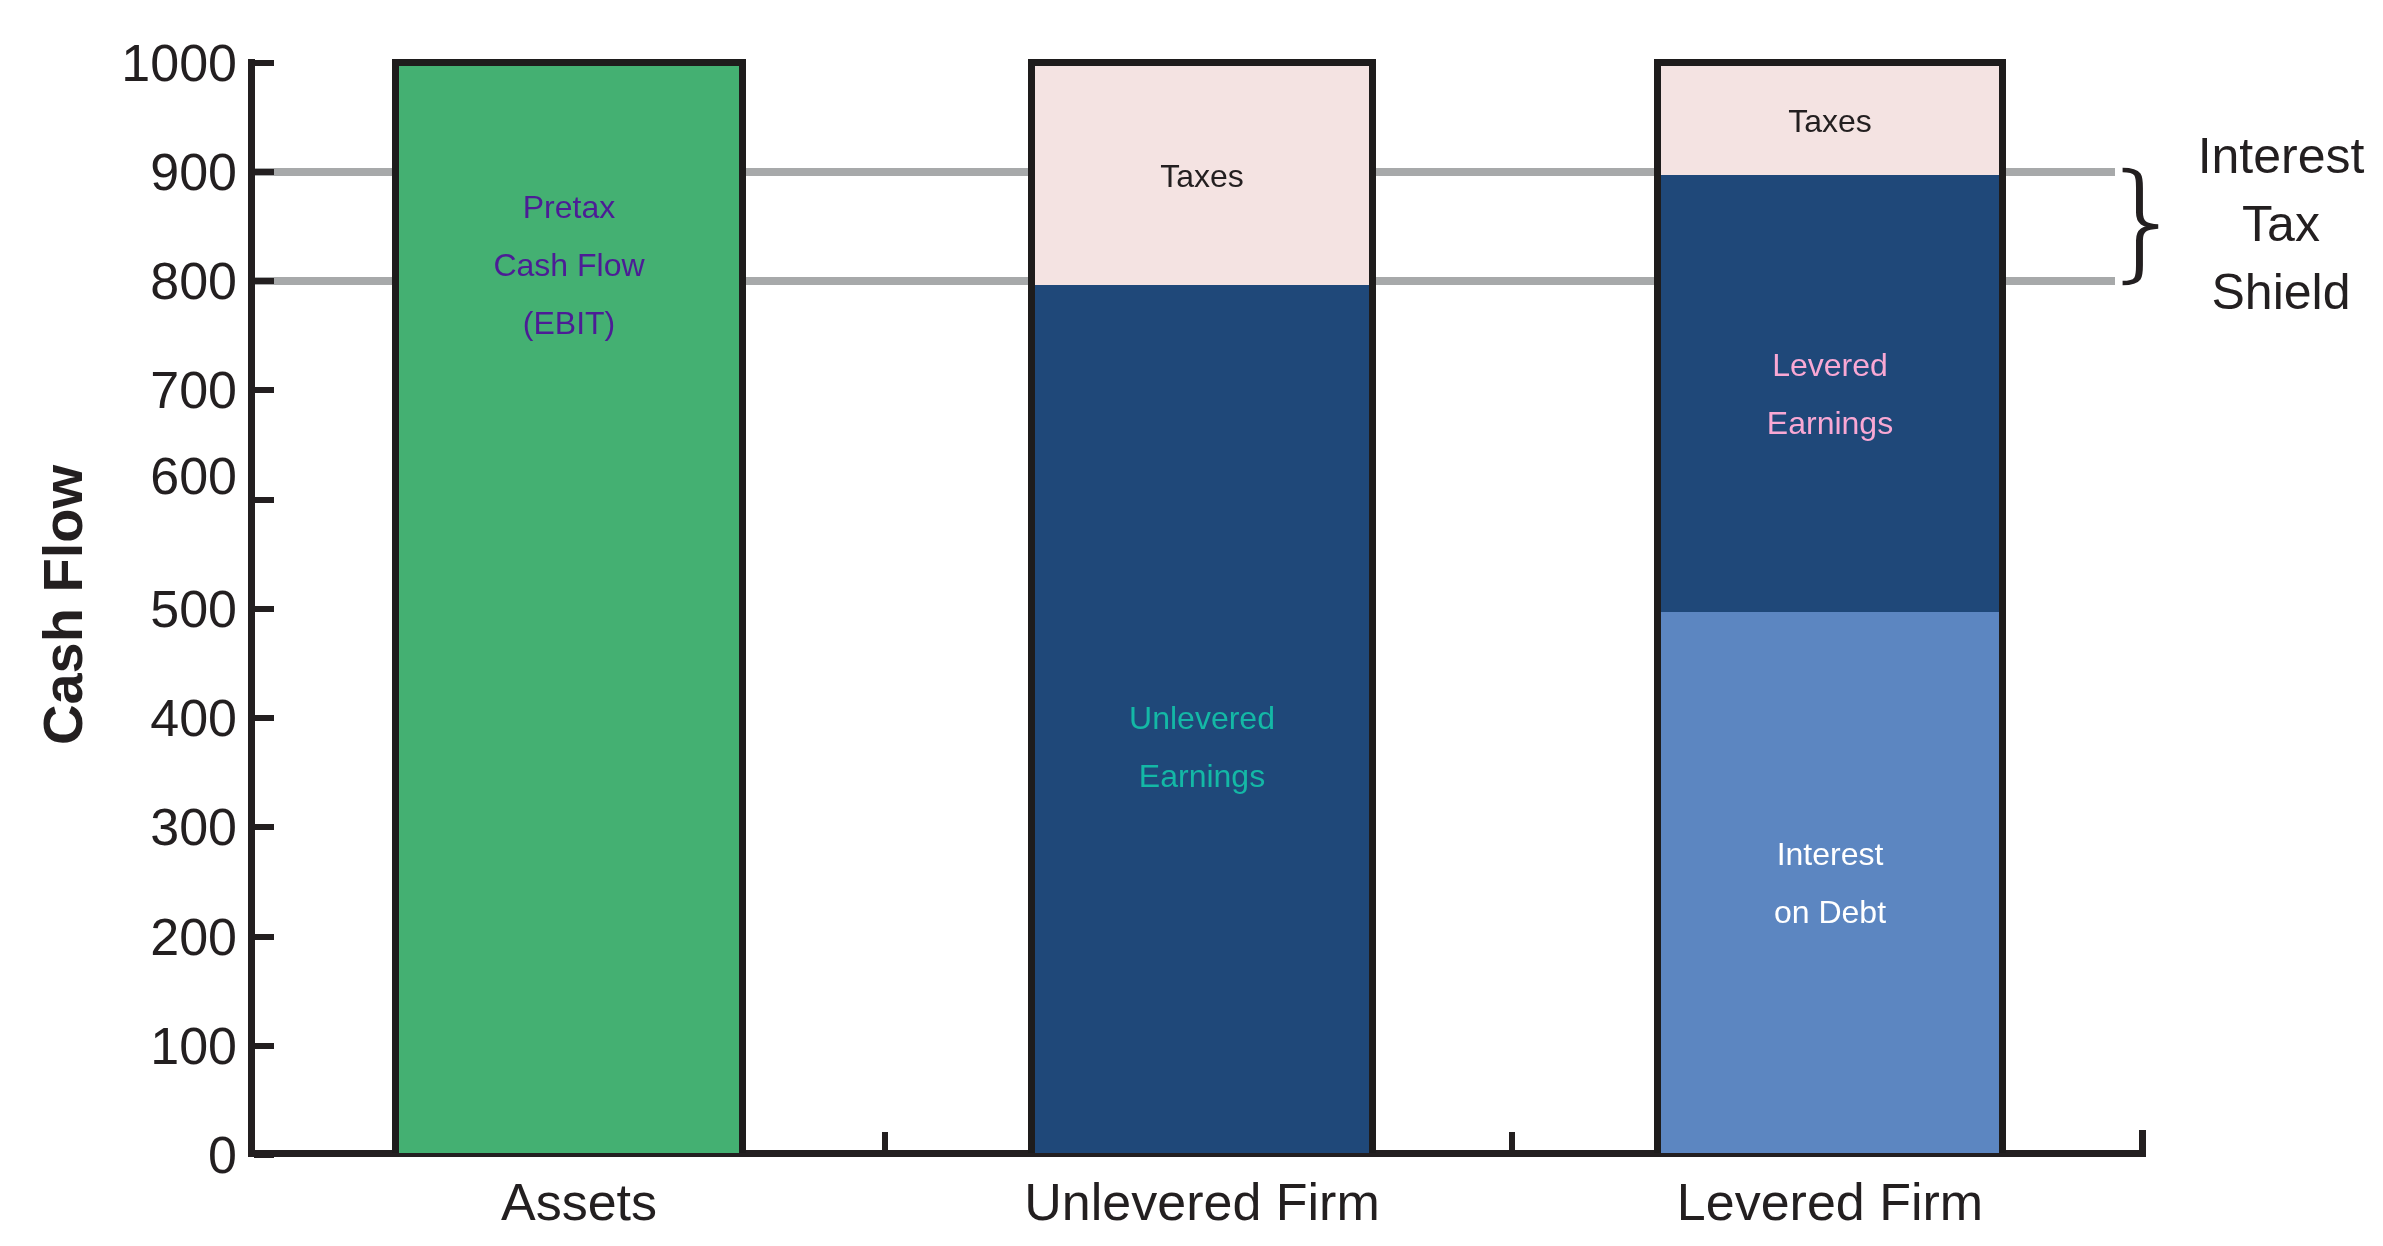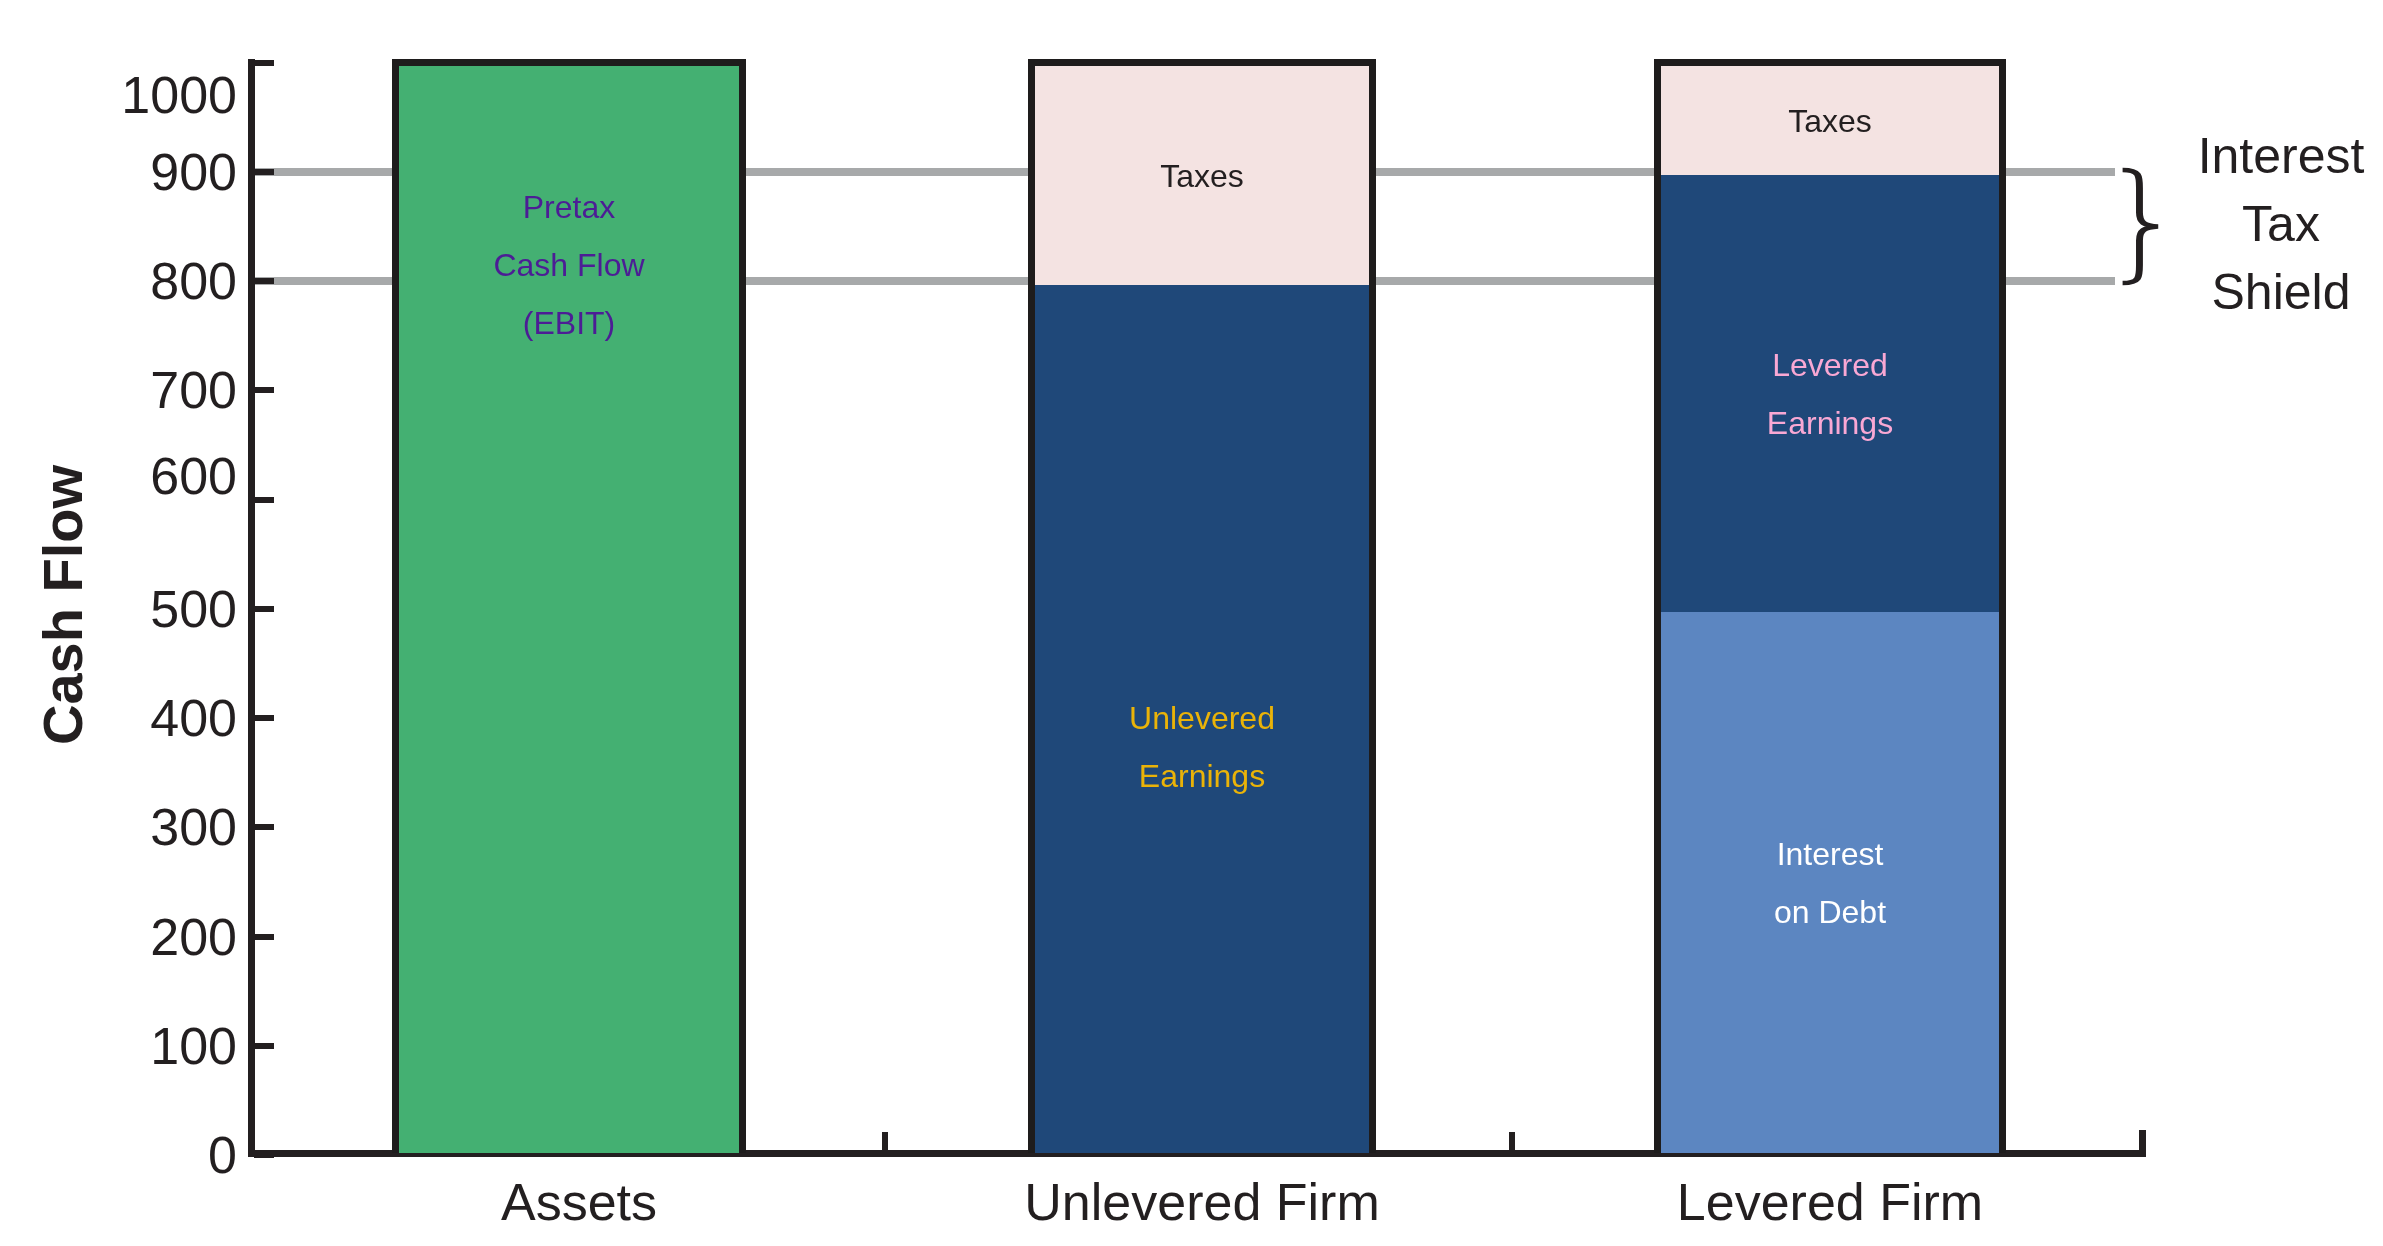--- a/index.html
+++ b/index.html
@@ -83,30 +83,30 @@
     <div class="ytick-label" style="top: 581px;">500</div>
     <div class="ytick-mark" style="left: 254px; top: 497px;"></div>
     <div class="ytick-label" style="top: 448px;">600</div>
     <div class="ytick-mark" style="left: 254px; top: 387px;"></div>
     <div class="ytick-label" style="top: 362px;">700</div>
     <div class="ytick-mark" style="left: 254px; top: 278px;"></div>
     <div class="ytick-label" style="top: 253px;">800</div>
     <div class="ytick-mark" style="left: 254px; top: 169px;"></div>
     <div class="ytick-label" style="top: 144px;">900</div>
     <div class="ytick-mark" style="left: 254px; top: 60px;"></div>
-    <div class="ytick-label" style="top: 35px; margin-top: 32px;">1000</div>
+    <div class="ytick-label" style="top: 35px;">1000</div>
     <div class="cat-tick" style="left: 882px; top: 1132px;"></div>
     <div class="cat-tick" style="left: 1509px; top: 1132px;"></div>
     <div class="segment align-top" style="left: 392px; width: 354px; top: 59px; height: 1094px; background: rgb(68, 176, 114); color: #4c1d95;">
       <div>Pretax</div>
       <div>Cash Flow</div>
       <div>(EBIT)</div>
     </div>
     <div class="cat-label" style="left: 279px; width: 600px;">Assets</div>
-    <div class="segment" style="left: 1028px; width: 348px; top: 278px; height: 875px; background: rgb(31, 72, 121); color: #eab308; padding-top: 56px;">
+    <div class="segment" style="left: 1028px; width: 348px; top: 278px; height: 875px; background: rgb(31, 72, 121); color: #14b8a6; padding-top: 56px;">
       <div>Unlevered</div>
       <div>Earnings</div>
     </div>
     <div class="segment" style="left: 1028px; width: 348px; top: 59px; height: 226px; background: rgb(244, 227, 226); color: rgb(35, 31, 32);">
       <div>Taxes</div>
     </div>
     <div class="cat-label" style="left: 902px; width: 600px;">Unlevered Firm</div>
     <div class="segment" style="left: 1654px; width: 352px; top: 605px; height: 548px; background: rgb(92, 134, 193); color: rgb(255, 255, 255);">
       <div>Interest</div>
       <div>on Debt</div>

